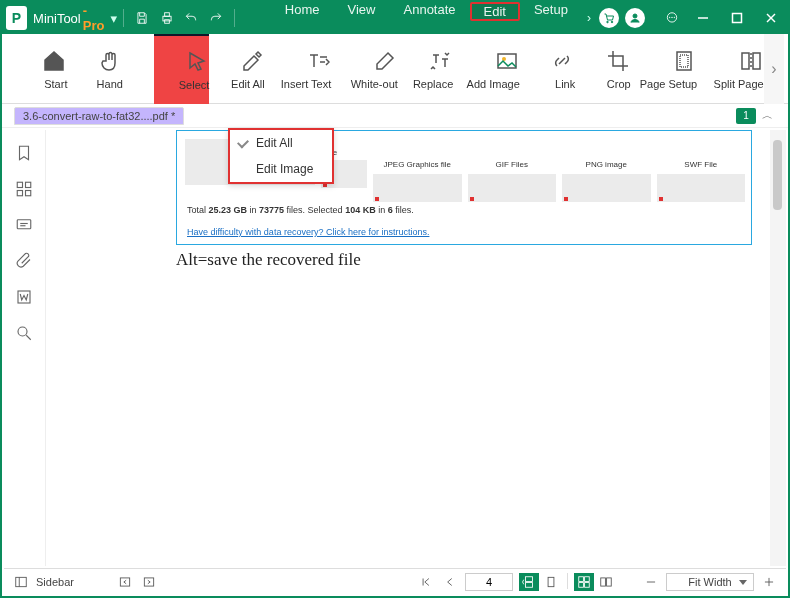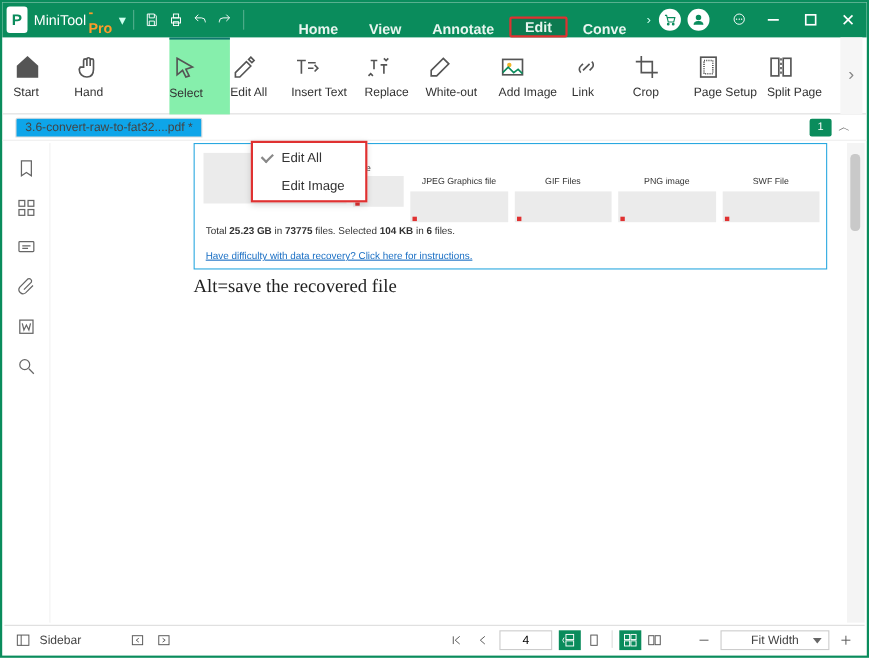--- a/index.html
+++ b/index.html
@@ -6,42 +6,42 @@
   body { width: 790px; height: 598px; background: #fff; overflow: hidden; position: relative; border: 2px solid #0a8c5c; }
 
   
   .titlebar { height: 32px; background: #0a8c5c; display: flex; align-items: center; color: #fff; font-size: 12px; }
   .logo-box { width: 24px; height: 24px; margin: 0 6px 0 4px; background: #fff; border-radius: 3px; display:flex; align-items:center; justify-content:center; color:#0a8c5c; font-weight:bold; font-size:14px;}
   .app-name { font-size: 13px; display:flex; align-items:center; gap:2px;}
   .app-name .pro { color: #ff9c2a; font-weight:600;}
   .tb-sep { width:1px; height:18px; background: rgba(255,255,255,0.3); margin: 0 6px;}
   .tb-icon { width: 28px; height: 32px; display:flex; align-items:center; justify-content:center; cursor:pointer; }
   .tb-icon svg { width:14px; height:14px; stroke:#fff; fill:none; stroke-width:1.5;}
-  .tabs { display:flex; margin-left: 30px; height:100%; align-items:flex-end; gap: 0; font-weight: bold;}
+  .tabs { display:flex; margin-left: 30px; height:100%; align-items:flex-start; gap: 0;}
   .tab { padding: 0 14px; display:flex; align-items:center; font-size:13px; cursor:pointer; color:#e8f5ef;}
   .tab.active { background: #0d7a50; border: 2px solid #e03131; border-radius:2px; padding: 0 12px;}
   .tb-right { margin-left:auto; display:flex; align-items:center; height:100%;}
   .round-btn { width:20px; height:20px; border-radius:50%; background:#fff; margin: 0 3px; display:flex; align-items:center; justify-content:center;}
   .round-btn svg { width:12px; height:12px; stroke:#0a8c5c; stroke-width:2; fill:#0a8c5c;}
   .win-btn { width:34px; height:32px; display:flex; align-items:center; justify-content:center; cursor:pointer;}
   .win-btn svg { width:12px; height:12px; stroke:#fff; stroke-width:1.5; fill:none;}
   .arrow-r { width:16px; display:flex;align-items:center;justify-content:center; cursor:pointer;}
 
   
   .ribbon { height: 70px; border-bottom: 1px solid #ddd; display:flex; align-items:center; padding: 0 4px 0 10px;}
-  .ribbon-item { width: 60px; height: 70px; display:flex; flex-direction:column; align-items:flex-start; justify-content:center; gap:4px; cursor:pointer; font-size:11px; color:#333;}
+  .ribbon-item { width: 60px; height: 70px; display:flex; flex-direction:column; align-items:flex-end; justify-content:center; gap:4px; cursor:pointer; font-size:11px; color:#333;}
   .ribbon-item.wide { width: 72px;}
-  .ribbon-item.selected { background:#86efac; border-top:2px solid #0f766e;margin-left:31px;}
+  .ribbon-item.selected { background:#ef4444; border-top:2px solid #0f172a;margin-left:31px;}
   .ribbon-item .ico { width:26px; height:26px; display:flex; align-items:center; justify-content:center;}
   .ribbon-item .ico svg { width:24px; height:24px; stroke:#555; fill:none; stroke-width:1.5;}
   .ribbon-more { width:22px; height:70px; display:flex; align-items:center; justify-content:center; cursor:pointer; color:#888; margin-left:auto; background:#f6f6f6;}
 
   
   .doctabs { height: 24px; display:flex; align-items:center; padding: 0 10px 0 12px; font-size:11px; border-bottom:1px solid #eee;}
-  .doc-tab { background:#0ea5e9; border:1px solid #ddd; padding:2px 8px; border-radius:2px 2px 0 0; color:#444; cursor:pointer;}
+  .doc-tab { background:#c4b5fd; border:1px solid #ddd; padding:2px 8px; border-radius:2px 2px 0 0; color:#444; cursor:pointer;}
   .page-badge { margin-left:auto; background:#0a8c5c; color:#fff; width:20px; height:16px; display:flex;align-items:center;justify-content:center; font-size:10px; border-radius:2px; margin-right:6px;}
   .collapse-doc { width:16px; cursor:pointer; color:#666;}
 
   
   .main { position:absolute; top:128px; left:2px; right:2px; bottom:30px; display:flex;}
   .sidebar-left { width:42px; border-right:1px solid #eee; display:flex; flex-direction:column; align-items:center; gap:16px; padding-top:14px;}
   .sidebar-left .sico { width:20px; height:20px; cursor:pointer;}
   .sidebar-left .sico svg { width:18px;height:18px; stroke:#666; fill:none; stroke-width:1.5;}
   .canvas-wrap { flex:1; background:#fff; position:relative; overflow:hidden;}
   .vscroll { width:16px; background:#f4f4f4; position:relative;}
@@ -73,21 +73,21 @@
   .sb-ico { width:18px; height:18px; display:flex; align-items:center; justify-content:center; cursor:pointer;}
   .sb-ico svg { width:14px; height:14px; stroke:#555; fill:none; stroke-width:1.5;}
   .sb-sep { width:1px; height:16px; background:#ddd; margin: 0 4px;}
   .sb-spacer { flex:1;}
   .page-input { width:48px; height:18px; border:1px solid #ccc; text-align:center; font-size:11px; padding:0;}
   .view-btns { display:flex; gap:2px;}
   .view-btn { width:20px; height:18px; display:flex;align-items:center;justify-content:center; cursor:pointer;}
   .view-btn.active { background:#0a8c5c;}
   .view-btn.active svg { stroke:#fff;}
   .view-btn svg { width:14px;height:14px; stroke:#555; fill:none; stroke-width:1.5;}
-  .zoom-select { width:99px; height:18px; border:1px solid #ccc; font-size:11px; text-align:center; position:relative; background:#fff; display:flex;align-items:center;justify-content:center; cursor:pointer;}
+  .zoom-select { width:88px; height:18px; border:1px solid #ccc; font-size:11px; text-align:center; position:relative; background:#fff; display:flex;align-items:center;justify-content:center; cursor:pointer;}
   .zoom-select::after { content:""; position:absolute; right:6px; top:6px; border-left:4px solid transparent;border-right:4px solid transparent;border-top:5px solid #666;}
 </style>
 </head>
 <body>
 
 <div class="titlebar">
   <div class="logo-box">P</div>
   <div class="app-name">
     <span>MiniTool</span>
       <span class="pro">-Pro</span>
@@ -115,21 +115,21 @@
       <svg viewBox="0 0 24 24">
         <path d="M15 14l5-5-5-5 M20 9H10a6 6 0 00-6 6v1"></path>
       </svg>
     </div>
   <div class="tb-sep"></div>
   <div class="tabs">
     <div class="tab">Home</div>
     <div class="tab">View</div>
     <div class="tab">Annotate</div>
     <div class="tab active">Edit</div>
-    <div class="tab">Conve</div>
+    <div class="tab">Setup</div>
   </div>
   <div class="arrow-r" style="color:#cfe">›</div>
   <div class="tb-right">
     <div class="round-btn">
         <svg viewBox="0 0 24 24">
           <circle cx="9" cy="20" r="1.5"></circle>
           <circle cx="18" cy="20" r="1.5"></circle>
           <path d="M3 4h3l3 12h10l2-8H7" fill="none"></path>
         </svg>
       </div>
@@ -201,35 +201,35 @@
       <span>Edit All</span>
     </div>
   <div class="ribbon-item wide">
       <div class="ico">
         <svg viewBox="0 0 24 24">
           <path d="M4 6h8 M8 6v12 M14 8h7 M14 13h5 M20 10l3 3-3 3"></path>
         </svg>
       </div>
       <span>Insert Text</span>
     </div>
+  <div class="ribbon-item wide">
+      <div class="ico">
+        <svg viewBox="0 0 24 24">
+          <path d="M15 4l5 5-11 11H4v-5z"></path>
+        </svg>
+      </div>
+      <span>White-out</span>
+    </div>
   <div class="ribbon-item">
       <div class="ico">
         <svg viewBox="0 0 24 24">
           <path d="M5 6h6 M8 6v8 M14 10h6 M17 10v8 M3 20l2-2 2 2 M21 4l-2 2-2-2"></path>
         </svg>
       </div>
       <span>Replace</span>
-    </div>
-  <div class="ribbon-item wide">
-      <div class="ico">
-        <svg viewBox="0 0 24 24">
-          <path d="M15 4l5 5-11 11H4v-5z"></path>
-        </svg>
-      </div>
-      <span>White-out</span>
     </div>
   <div class="ribbon-item wide">
       <div class="ico">
         <svg viewBox="0 0 24 24">
           <rect x="3" y="5" width="18" height="14"></rect>
           <circle cx="9" cy="10" r="2" fill="#f0b429" stroke="none"></circle>
           <path d="M3 17l5-5 5 5 4-3 4 4" stroke="#0a8c5c"></path>
         </svg>
       </div>
       <span>Add Image</span>

